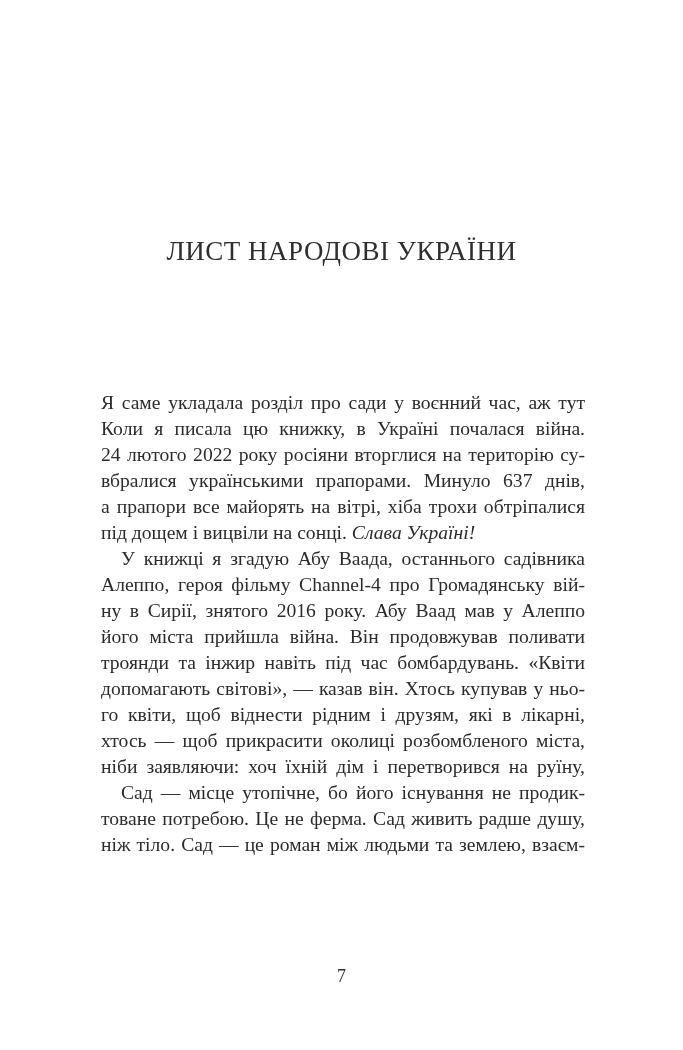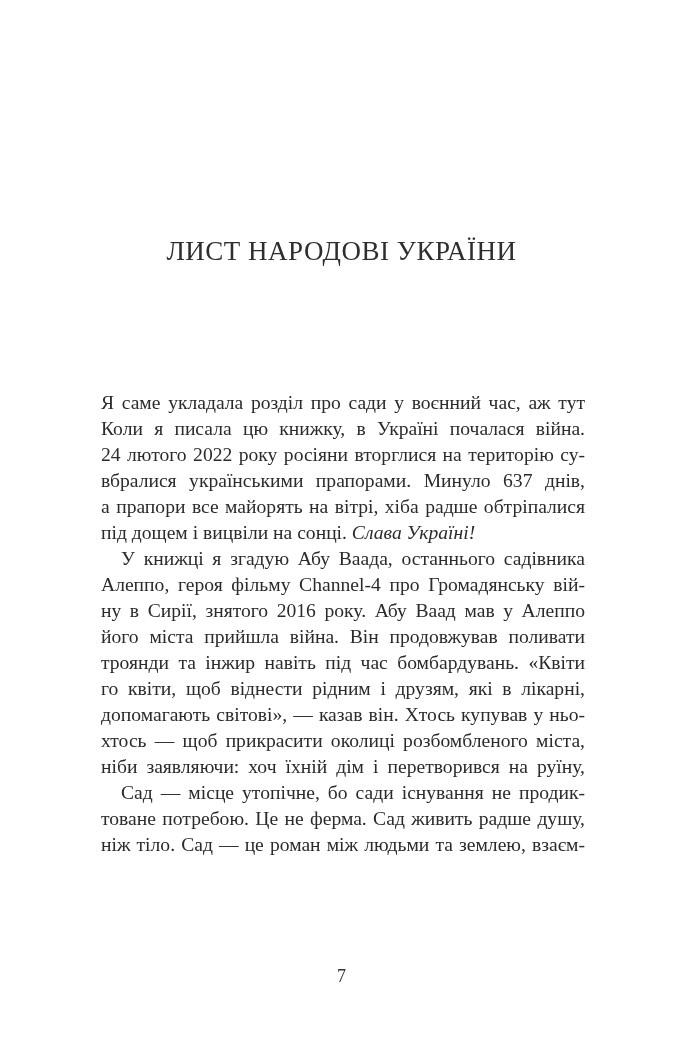--- a/index.html
+++ b/index.html
@@ -79,37 +79,37 @@
 
   <h1 class="chapter-title">ЛИСТ НАРОДОВІ УКРАЇНИ</h1>
 
   <div class="body-text">
 
     <div>
       <span class="line">Я саме укладала розділ про сади у воєнний час, аж тут</span>
       <span class="line">Коли я писала цю книжку, в Україні почалася війна.</span>
       <span class="line">24 лютого 2022 року росіяни вторглися на територію су-</span>
       <span class="line">вбралися українськими прапорами. Минуло 637 днів,</span>
-      <span class="line">а прапори все майорять на вітрі, хіба радше обтріпалися</span>
+      <span class="line">а прапори все майорять на вітрі, хіба трохи обтріпалися</span>
       <span class="line last"><span>під дощем і вицвіли на сонці. </span><span class="italic">Слава Україні!</span></span>
     </div>
 
     <div>
       <span class="line indent">У книжці я згадую Абу Ваада, останнього садівника</span>
       <span class="line">Алеппо, героя фільму Channel-4 про Громадянську вій-</span>
       <span class="line">ну в Сирії, знятого 2016 року. Абу Ваад мав у Алеппо</span>
       <span class="line">його міста прийшла війна. Він продовжував поливати</span>
       <span class="line">троянди та інжир навіть під час бомбардувань. «Квіти</span>
+      <span class="line">допомагають світові», — казав він. Хтось купував у ньо-</span>
       <span class="line">го квіти, щоб віднести рідним і друзям, які в лікарні,</span>
-      <span class="line">допомагають світові», — казав він. Хтось купував у ньо-</span>
       <span class="line">хтось — щоб прикрасити околиці розбомбленого міста,</span>
       <span class="line">ніби заявляючи: хоч їхній дім і перетворився на руїну,</span>
     </div>
 
     <div>
-      <span class="line indent">Сад — місце утопічне, бо сади існування не продик-</span>
+      <span class="line indent">Сад — місце утопічне, бо його існування не продик-</span>
       <span class="line">товане потребою. Це не ферма. Сад живить радше душу,</span>
       <span class="line">ніж тіло. Сад — це роман між людьми та землею, взаєм-</span>
     </div>
   </div>
 
   <div class="page-number">7</div>
 </div>
 
 </body></html>

